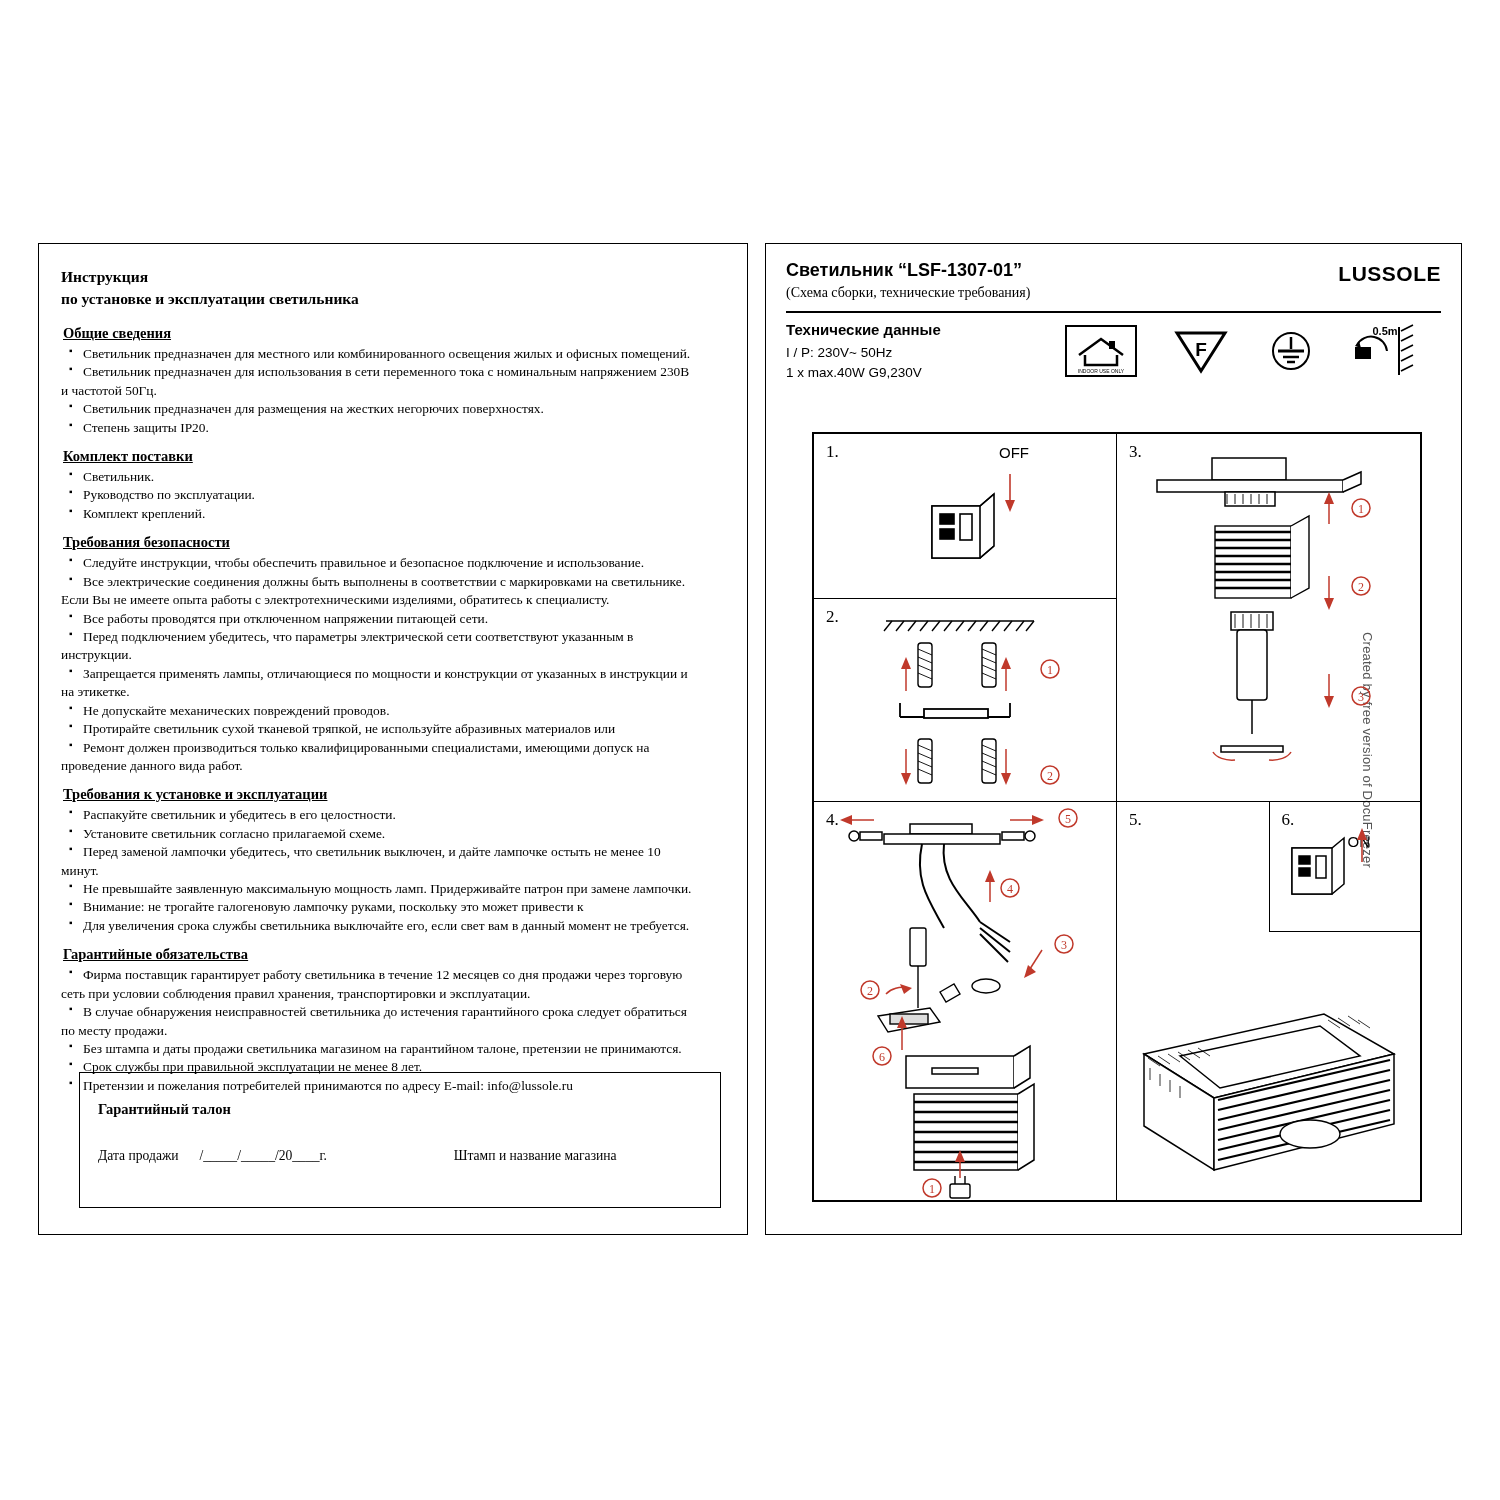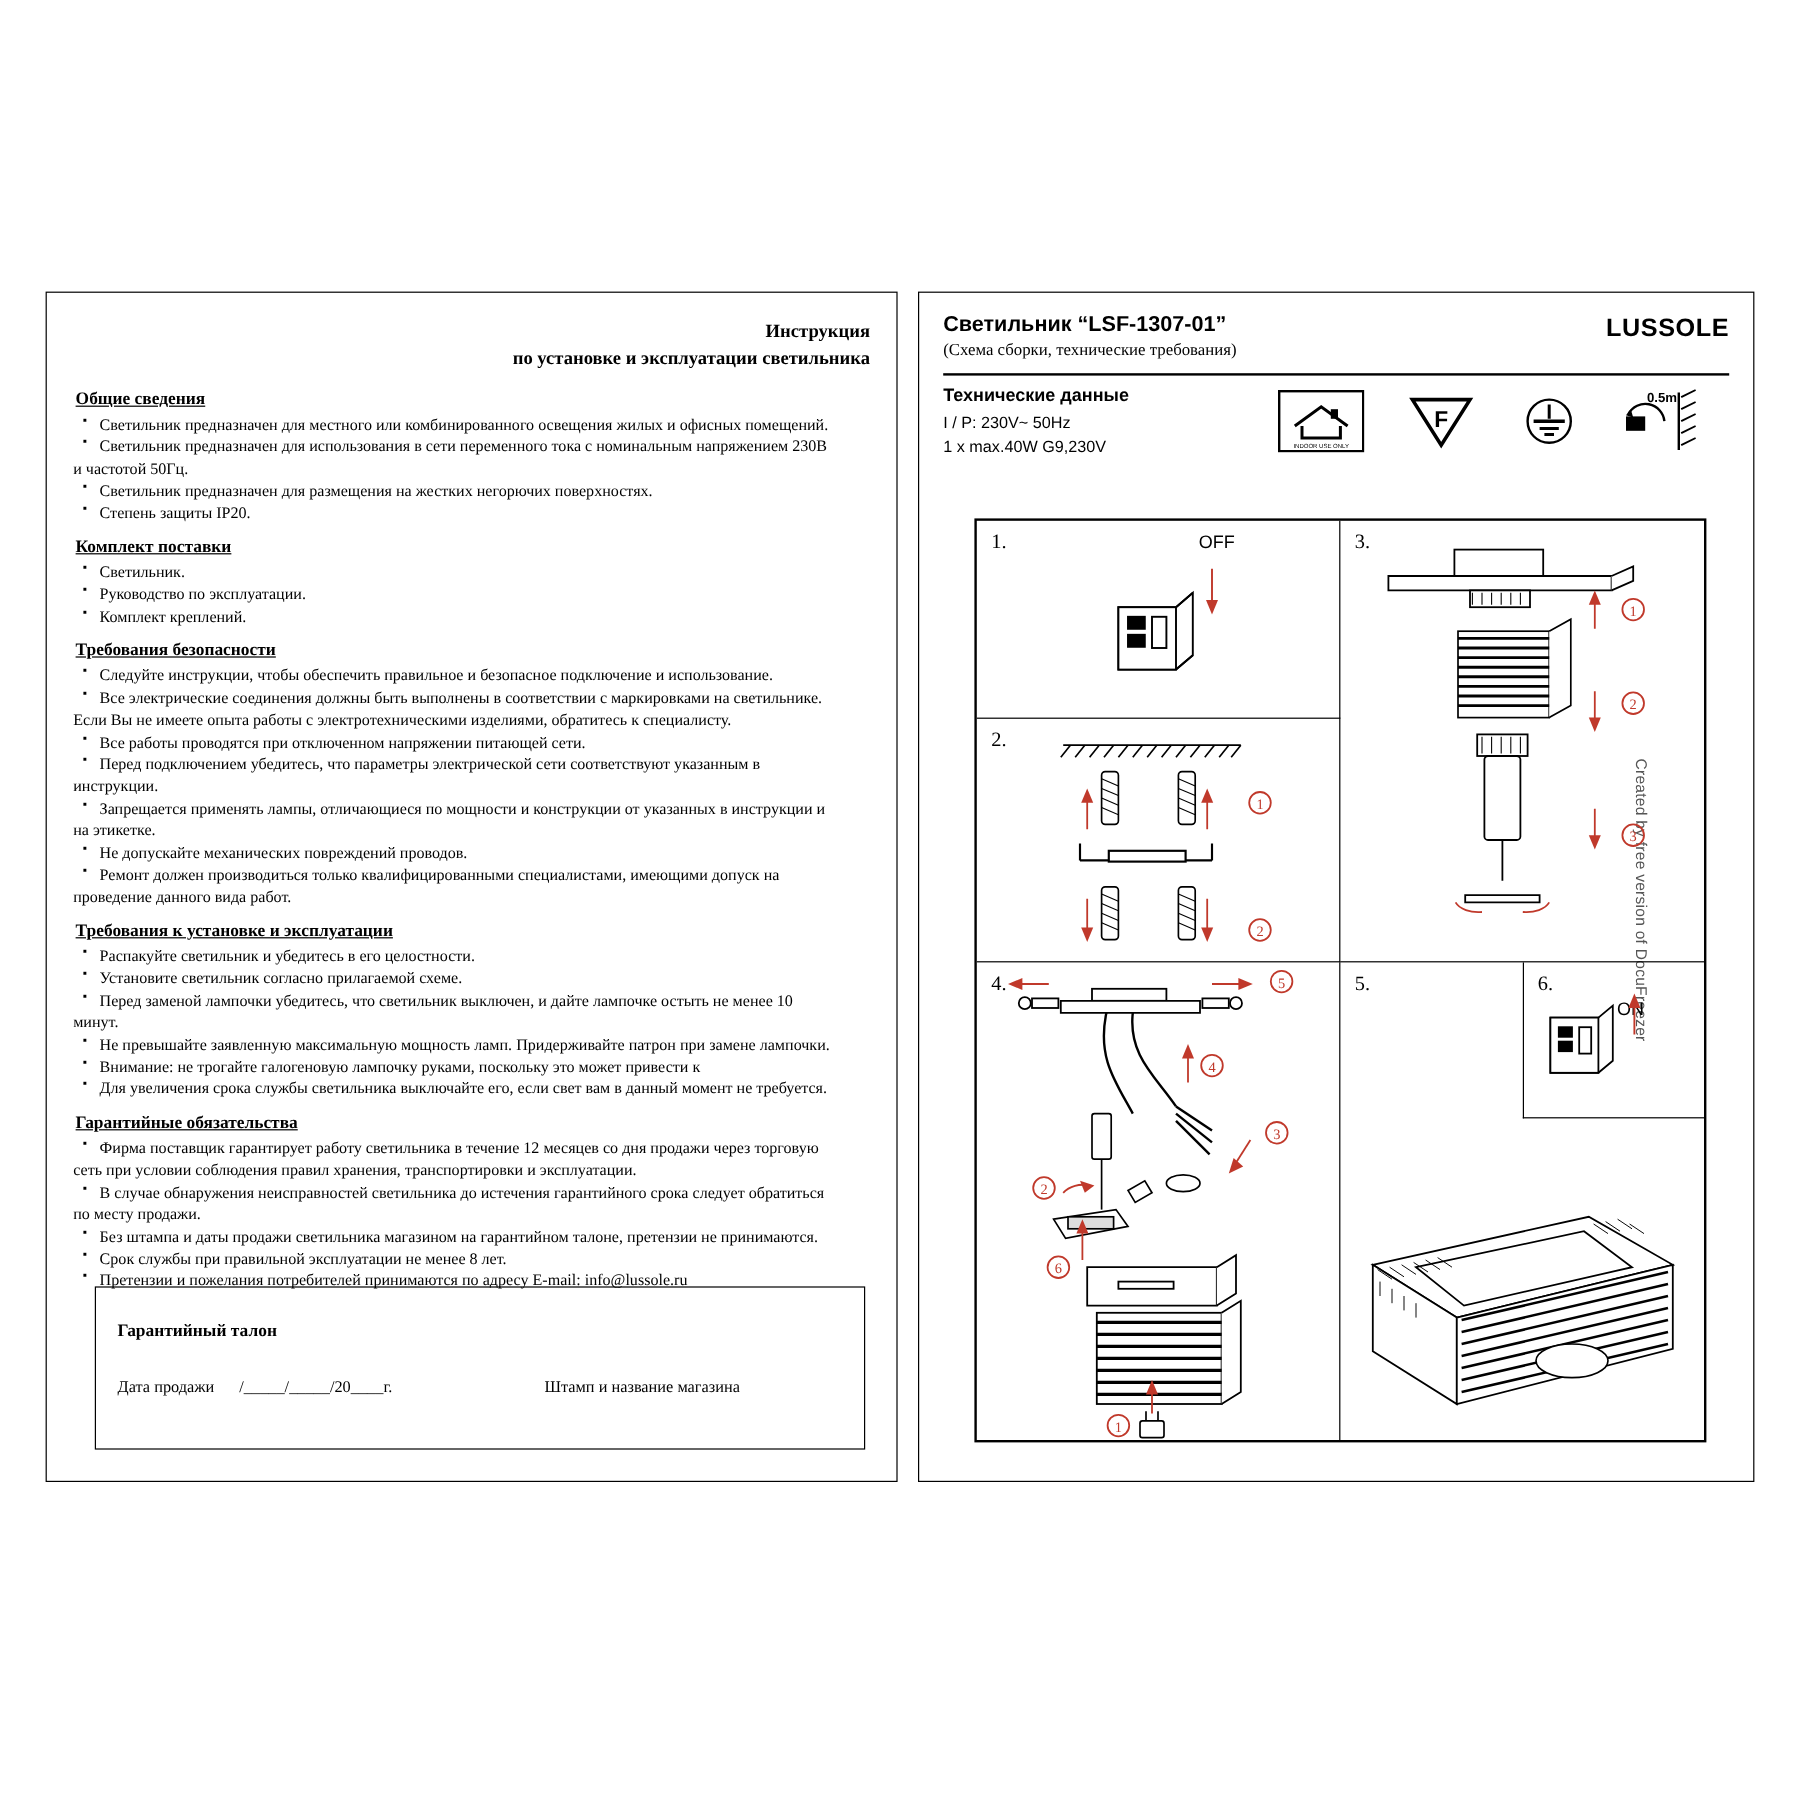--- a/index.html
+++ b/index.html
@@ -35,21 +35,21 @@
     position: absolute;
     left: 38px;
     top: 243px;
     width: 710px;
     height: 992px;
     border: 1px solid #000;
     box-sizing: border-box;
     padding: 18px 22px 0 22px;
   }
   .doc-title {
-    text-align: right;
+    text-align: left;
     font-weight: bold;
     font-size: 15.5px;
     line-height: 1.45;
     margin: 4px 0 14px 0;
   }
   .sec-head {
     font-weight: bold;
     font-size: 14.5px;
     text-decoration: underline;
     margin: 12px 0 3px 2px;
@@ -224,20 +224,21 @@
   <ul class="bullets">
     <li>Следуйте инструкции, чтобы обеспечить правильное и безопасное подключение и использование.</li>
     <li>Все электрические соединения должны быть выполнены в соответствии с маркировками на светильнике.</li>
     <li class="cont">Если Вы не имеете опыта работы с электротехническими изделиями, обратитесь к специалисту.</li>
     <li>Все работы проводятся при отключенном напряжении питающей сети.</li>
     <li>Перед подключением убедитесь, что параметры электрической сети соответствуют указанным в</li>
     <li class="cont">инструкции.</li>
     <li>Запрещается применять лампы, отличающиеся по мощности и конструкции от указанных в инструкции и</li>
     <li class="cont">на этикетке.</li>
     <li>Не допускайте механических повреждений проводов.</li>
+    <li>Протирайте светильник сухой тканевой тряпкой, не используйте абразивных материалов или</li>
     <li>Ремонт должен производиться только квалифицированными специалистами, имеющими допуск на</li>
     <li class="cont">проведение данного вида работ.</li>
   </ul>
 
   <div class="sec-head">Требования к установке и эксплуатации</div>
   <ul class="bullets">
     <li>Распакуйте светильник и убедитесь в его целостности.</li>
     <li>Установите светильник согласно прилагаемой схеме.</li>
     <li>Перед заменой лампочки убедитесь, что светильник выключен, и дайте лампочке остыть не менее 10</li>
     <li class="cont">минут.</li>

